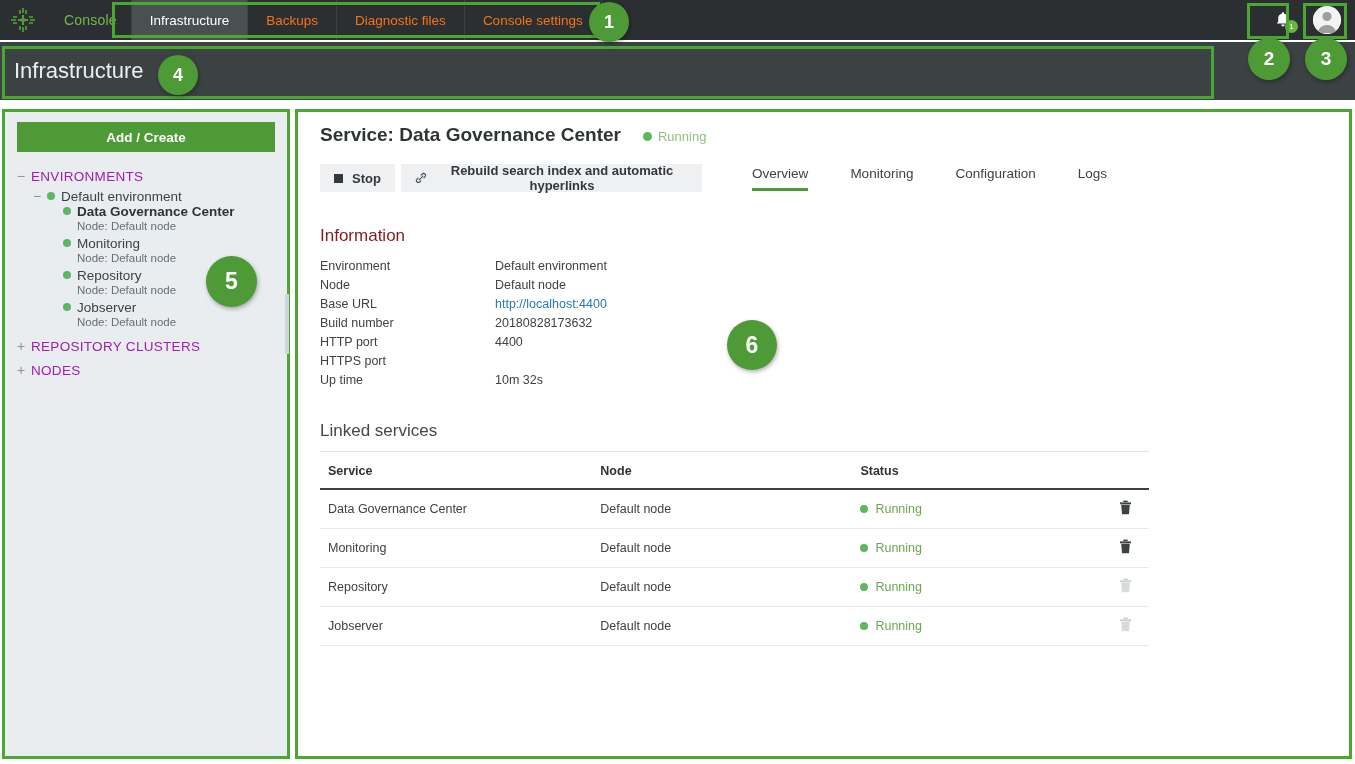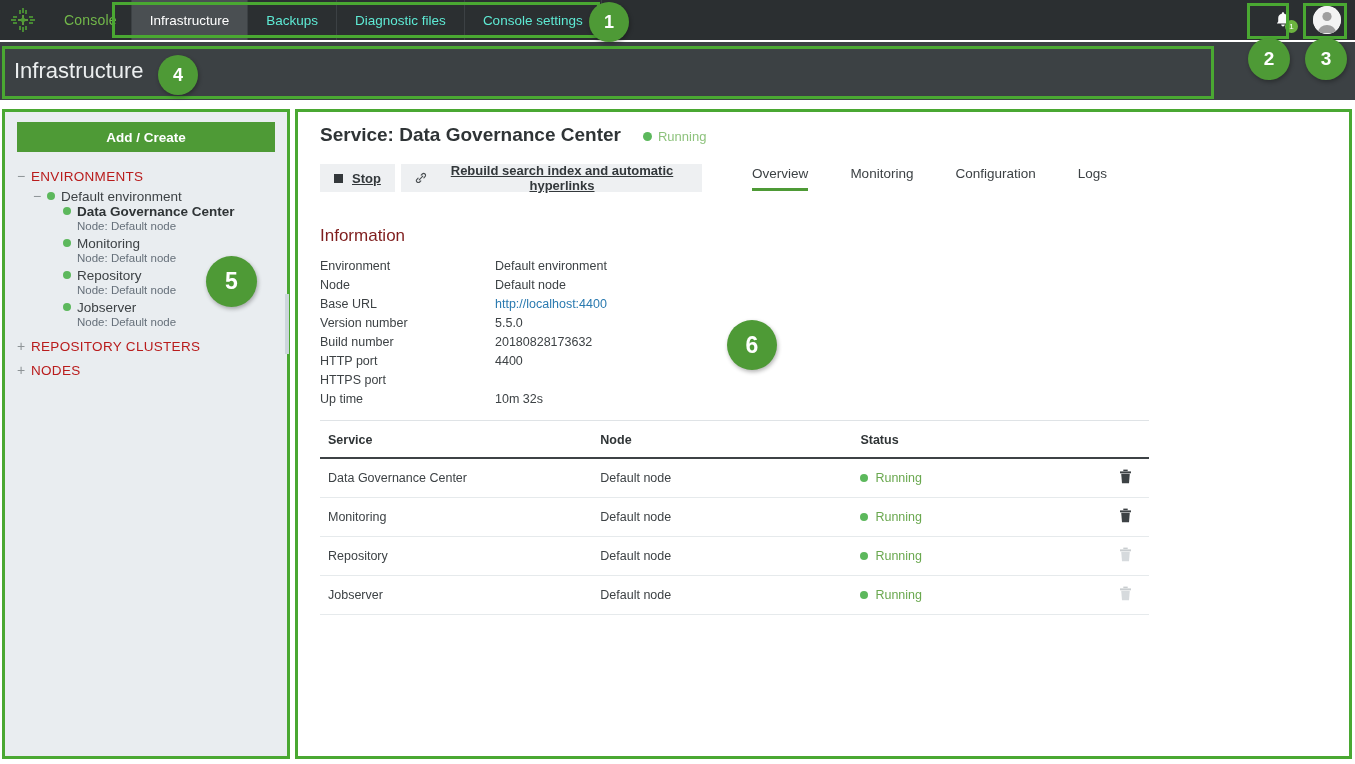--- a/index.html
+++ b/index.html
@@ -26,21 +26,21 @@
   }
   .tabs-outline {
     position: absolute; left: 112px; top: 2px;
     width: 488px; height: 36px;
     border: 3px solid #4aa832; box-sizing: border-box;
     z-index: 6; pointer-events: none;
   }
   .nav-tabs { display: flex; height: 40px; align-items: stretch; }
   .nav-tab {
     display: flex; align-items: center; justify-content: center;
-    padding: 0 18px; color: #5eead4; font-size: 13.5px;
+    padding: 0 18px; color: #f97316; font-size: 13.5px;
     border-right: 1px solid #3c4144; cursor: pointer; height: 40px;
     box-sizing: border-box;
   }
   .nav-tab:first-child { border-left: 1px solid #3c4144; }
   .nav-tab.active { background: #4a4f52; color: #ffffff; }
 
   .topbar-right {
     position: absolute; right: 0; top: 0; height: 40px;
     display: flex; align-items: center;
   }
@@ -102,21 +102,21 @@
   }
   .add-create {
     display: block; width: 100%; height: 30px; line-height: 30px;
     background: #4e9a36; color: #fff; border: 0;
     font-size: 13.5px; font-weight: 700; text-align: center;
     cursor: pointer; font-family: "Liberation Sans", sans-serif;
   }
   .tree { margin-top: 16px; font-size: 13.5px; color: #3d4245; }
   .tree-group { display: flex; align-items: baseline; margin-bottom: 2px; cursor: pointer; }
   .twisty { width: 14px; color: #8d9396; font-size: 14px; flex: none; }
-  .group-label { letter-spacing: .3px; font-size: 13.5px; color: #b91c1c; }
+  .group-label { letter-spacing: .3px; font-size: 13.5px; color: #a21caf; }
   .tree-env { display: flex; align-items: baseline; margin: 4px 0 0 16px; cursor: pointer; }
   .tree-children { margin-left: 46px; }
   .svc-item { margin-bottom: 2px; cursor: pointer; }
   .svc-line { display: flex; align-items: baseline; }
   .dot {
     width: 8px; height: 8px; border-radius: 50%;
     background: #5cb85c; display: inline-block; flex: none;
     margin-right: 6px; position: relative; top: -1px;
   }
   .svc-name { font-size: 13.5px; color: #3d4245; }
@@ -141,21 +141,21 @@
   .svc-title { font-size: 19px; font-weight: 700; color: #2f3436; }
   .svc-status { display: flex; align-items: center; margin-left: 22px; }
   .svc-status .dot { width: 9px; height: 9px; top: 0; margin-right: 6px; }
   .svc-status-text { color: #8ec37d; font-size: 13px; }
 
   .toolbar { display: flex; align-items: center; margin-top: 18px; }
   .tbtn {
     background: #eef0f2; border: 0; height: 28px;
     display: flex; align-items: center; padding: 8px 14px;
     font-size: 13px; font-weight: 700; color: #33383b; cursor: pointer;
-    font-family: "Liberation Sans", sans-serif; margin-right: 6px; text-decoration: underline;
+    font-family: "Liberation Sans", sans-serif; margin-right: 6px;
   }
   .tbtn .gi { margin-right: 9px; display: flex; align-items: center; }
   .sq { width: 9px; height: 9px; background: #33383b; display: block; }
 
   .ctabs { display: flex; margin-left: 44px; align-items: flex-end; }
   .ctab {
     font-size: 13.5px; color: #3d4245; padding: 0 0 7px 0; margin-right: 42px;
     cursor: pointer; border-bottom: 3px solid transparent;
   }
   .ctab.active { border-bottom-color: #4e9a36; }
@@ -366,42 +366,39 @@
             <td class="k">Node</td>
             <td class="v">Default node</td>
           </tr>
           <tr>
             <td class="k">Base URL</td>
             <td class="v">
               <a href="#">http://localhost:4400</a>
             </td>
           </tr>
           <tr>
-            <td class="k">Version number</td>
-            <td class="v">5.5.0</td>
-          </tr>
-          <tr>
             <td class="k">Build number</td>
             <td class="v">20180828173632</td>
           </tr>
           <tr>
             <td class="k">HTTP port</td>
             <td class="v">4400</td>
           </tr>
           <tr>
             <td class="k">HTTPS port</td>
             <td class="v"></td>
           </tr>
           <tr>
             <td class="k">Up time</td>
             <td class="v">10m 32s</td>
           </tr>
         </tbody>
       </table>
 
+      <div class="ls-title">Linked services</div>
       <div class="ls-rule"></div>
 
       <table class="ltable">
         <thead>
           <tr>
             <th class="col-service">Service</th>
             <th class="col-node">Node</th>
             <th class="col-status">Status</th>
             <th class="col-act"></th>
           </tr>

